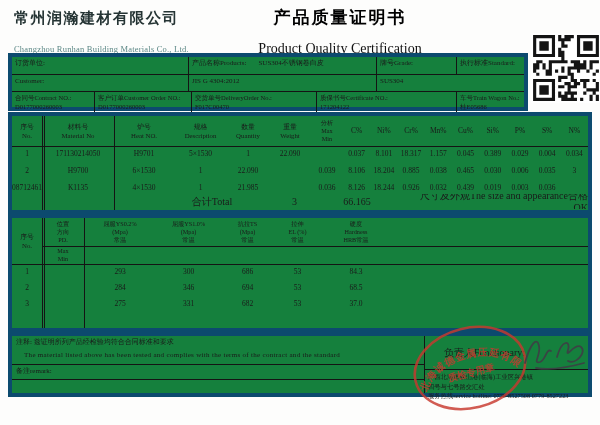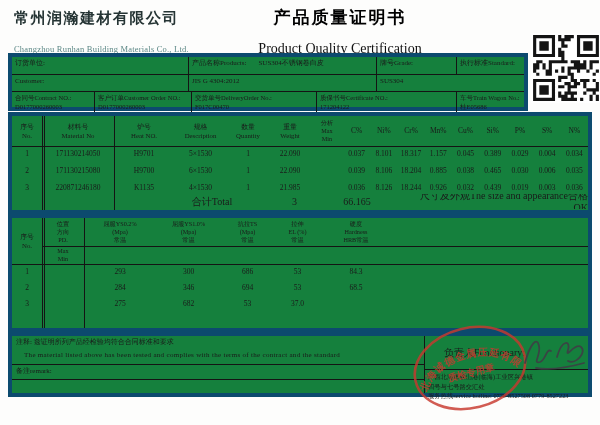--- a/index.html
+++ b/index.html
@@ -167,21 +167,20 @@
       <div class="c">8.101</div>
       <div class="c">18.317</div>
       <div class="c">1.157</div>
       <div class="c">0.045</div>
       <div class="c">0.389</div>
       <div class="c">0.029</div>
       <div class="c">0.004</div>
       <div class="c">0.034</div>
 
       <div class="c">2</div>
-      <div class="c">171130215080</div>
       <div class="c">H9700</div>
       <div class="c">6×1530</div>
       <div class="c">1</div>
       <div class="c">22.090</div>
       <div class="c"></div>
       <div class="c">0.039</div>
       <div class="c">8.106</div>
       <div class="c">18.204</div>
       <div class="c">0.885</div>
       <div class="c">0.038</div>
@@ -281,20 +280,21 @@
       <div class="c">284</div>
       <div class="c">346</div>
       <div class="c">694</div>
       <div class="c">53</div>
       <div class="c">68.5</div>
       <div class="c"></div>
 
       <div class="c">3</div>
       <div class="c"></div>
       <div class="c">275</div>
+      <div class="c">331</div>
       <div class="c">682</div>
       <div class="c">53</div>
       <div class="c">37.0</div>
       <div class="c"></div>
     </div>
   </div>
 
   <div class="box fbox">
     <div class="vl" style="left:412px"></div>
     <div class="hl" style="left:0;width:412px;top:28px"></div>

